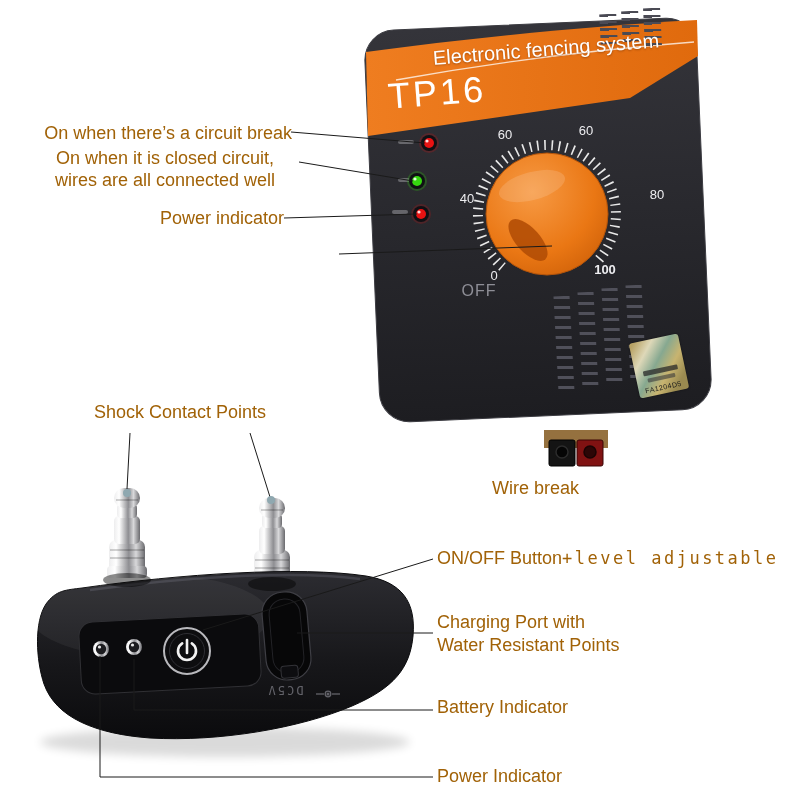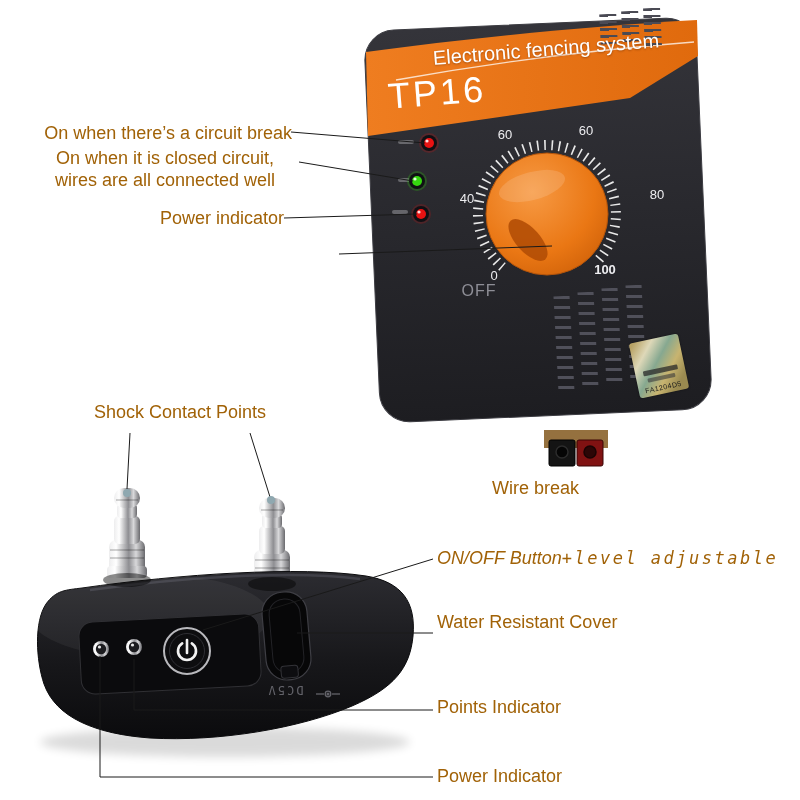--- a/index.html
+++ b/index.html
@@ -244,22 +244,23 @@
 
   <div class="ann r" style="left:0;top:122px;width:292px;">On when there’s a circuit break</div>
   <div class="ann two c" style="left:0;top:147px;width:330px;">
     <div>On when it is closed circuit,</div>
     <div>wires are all connected well</div>
   </div>
   <div class="ann r" style="left:0;top:207px;width:284px;">Power indicator</div>
   <div class="ann" style="left:492px;top:477px;">Wire break</div>
 
   <div class="ann" style="left:94px;top:401px;">Shock Contact Points</div>
-  <div class="ann" style="left:437px;top:547px;font-style:italic;">
+  <div class="ann" style="left:437px;top:547px;">
     <span>ON/OFF Button</span><span class="spaced">+level adjustable</span>
   </div>
   <div class="ann two" style="left:437px;top:611px;width:220px;line-height:23px;">
-    <div>Water Resistant Cover</div>
-  </div>
-  <div class="ann" style="left:437px;top:696px;">Points Indicator</div>
+    <div>Charging Port with</div>
+    <div>Water Resistant Points</div>
+  </div>
+  <div class="ann" style="left:437px;top:696px;">Battery Indicator</div>
   <div class="ann" style="left:437px;top:765px;">Power Indicator</div>
 
 </div>
 
 </body></html>

